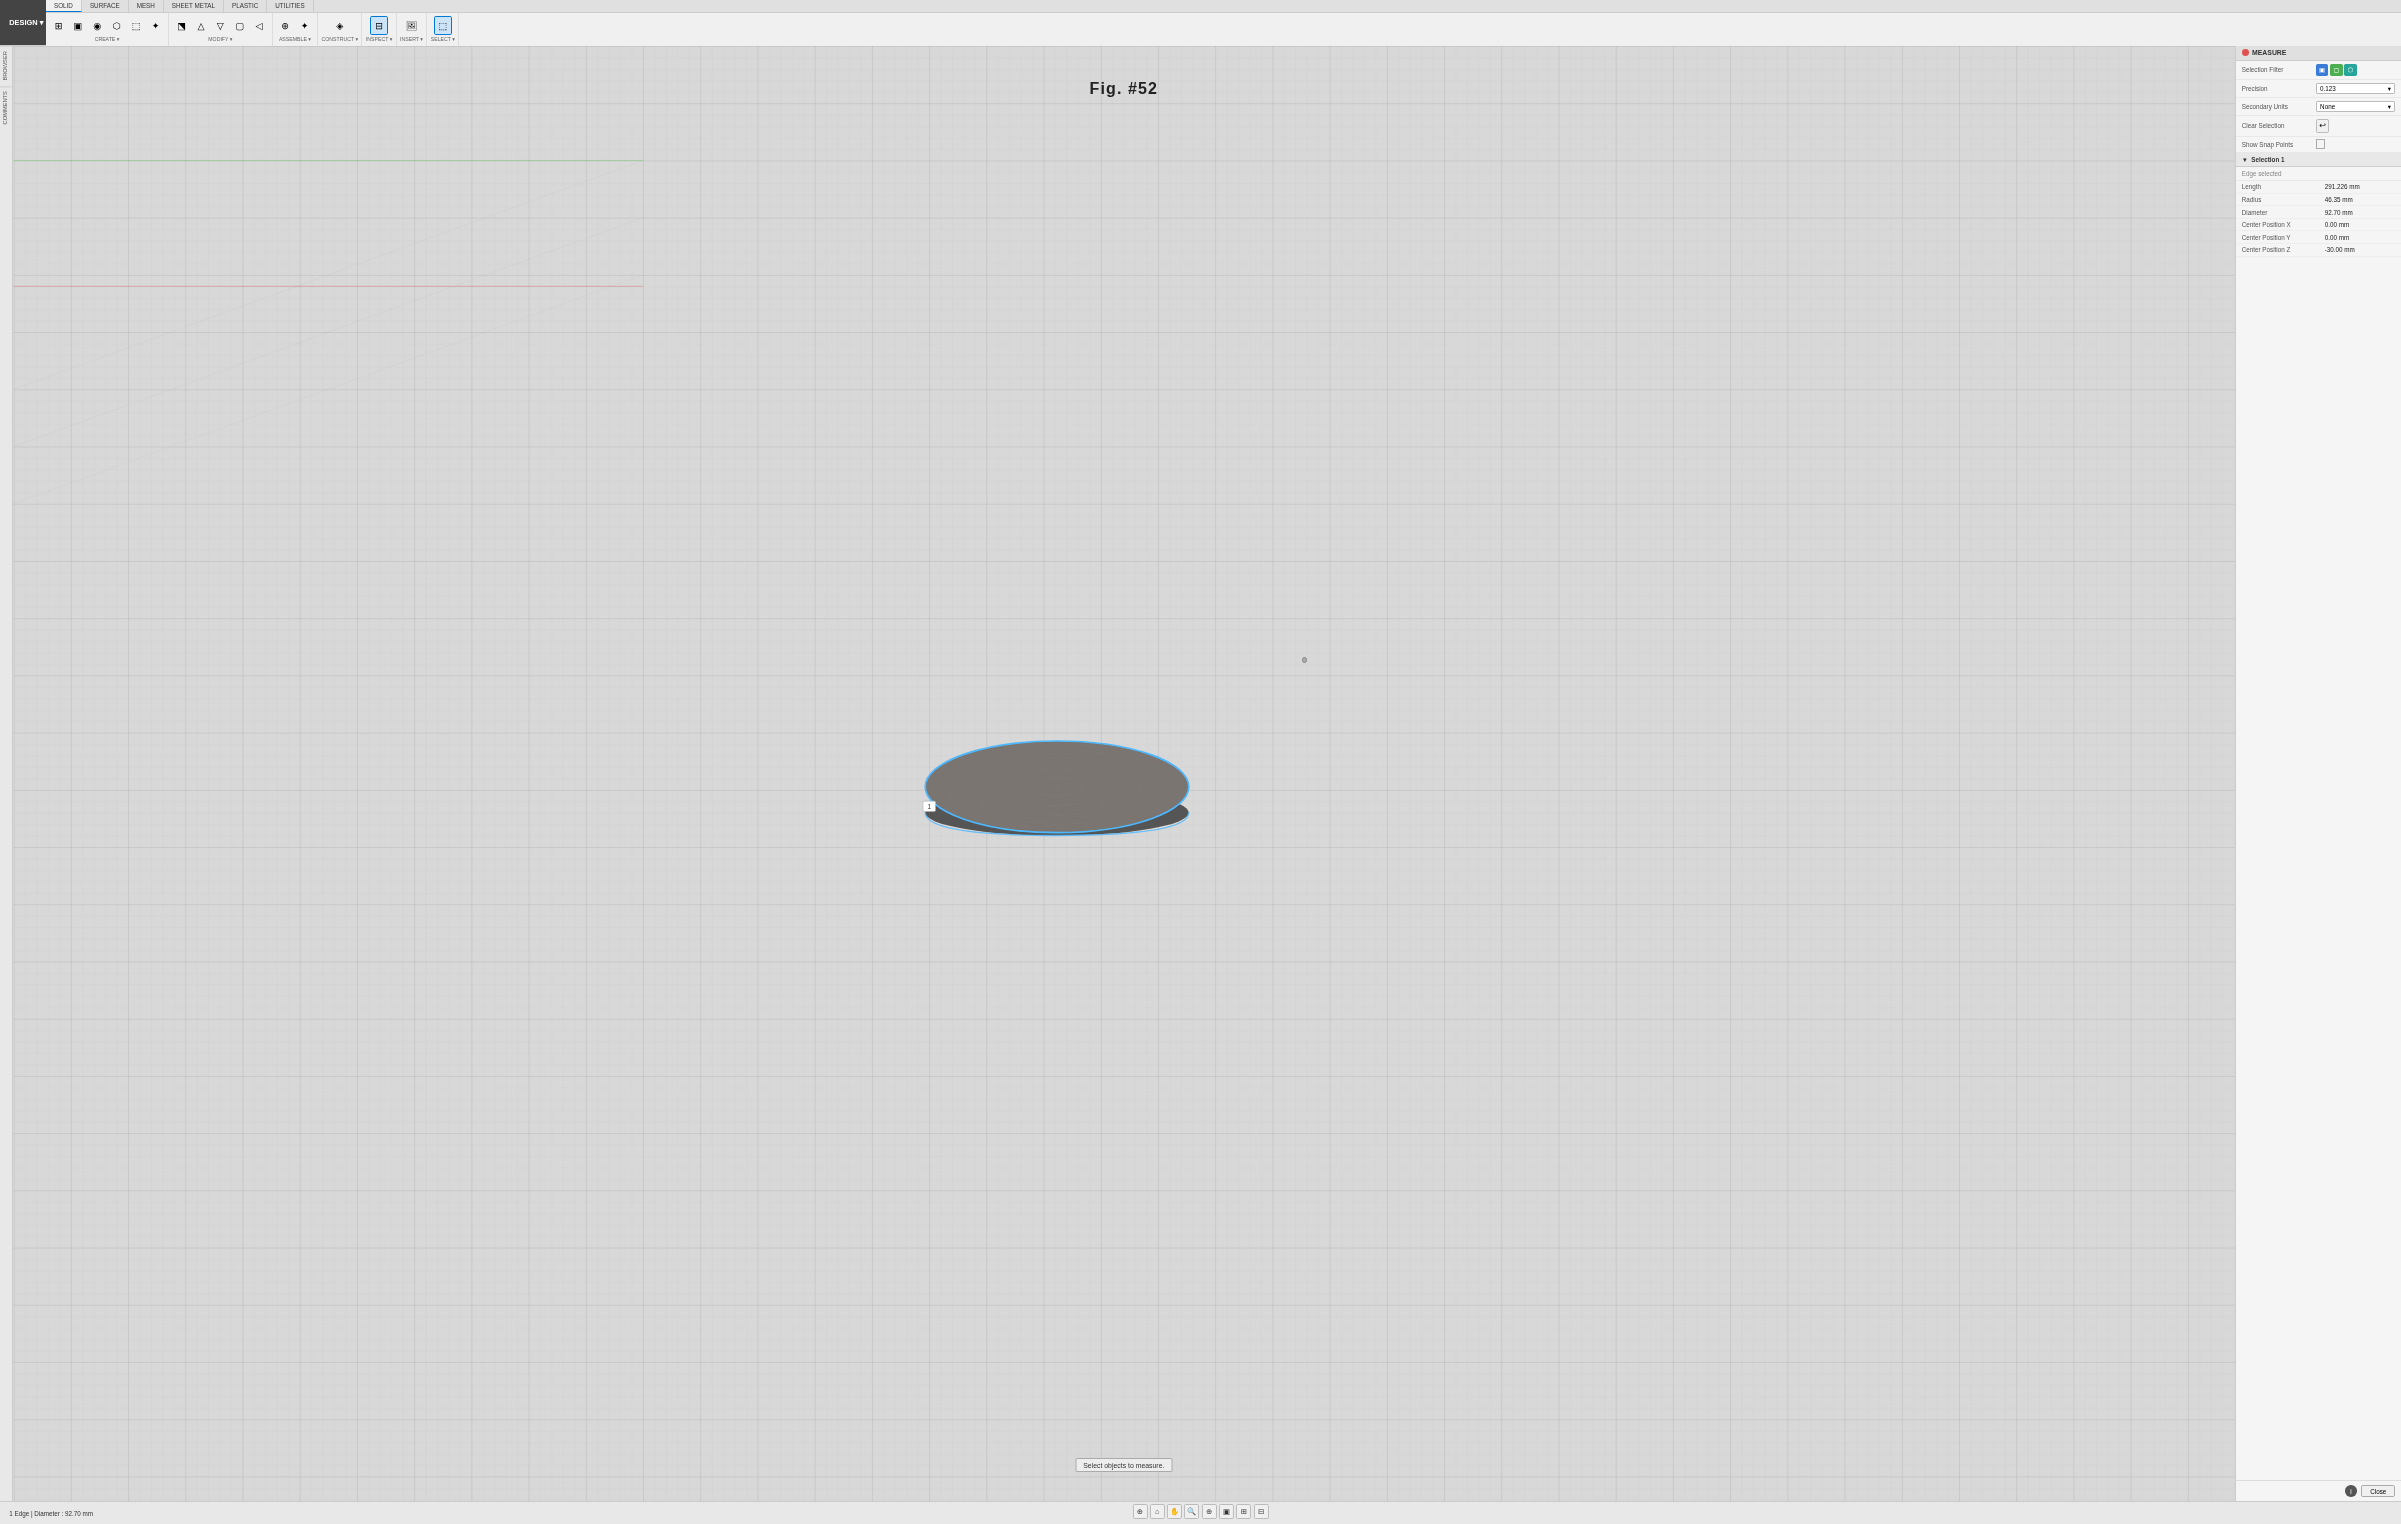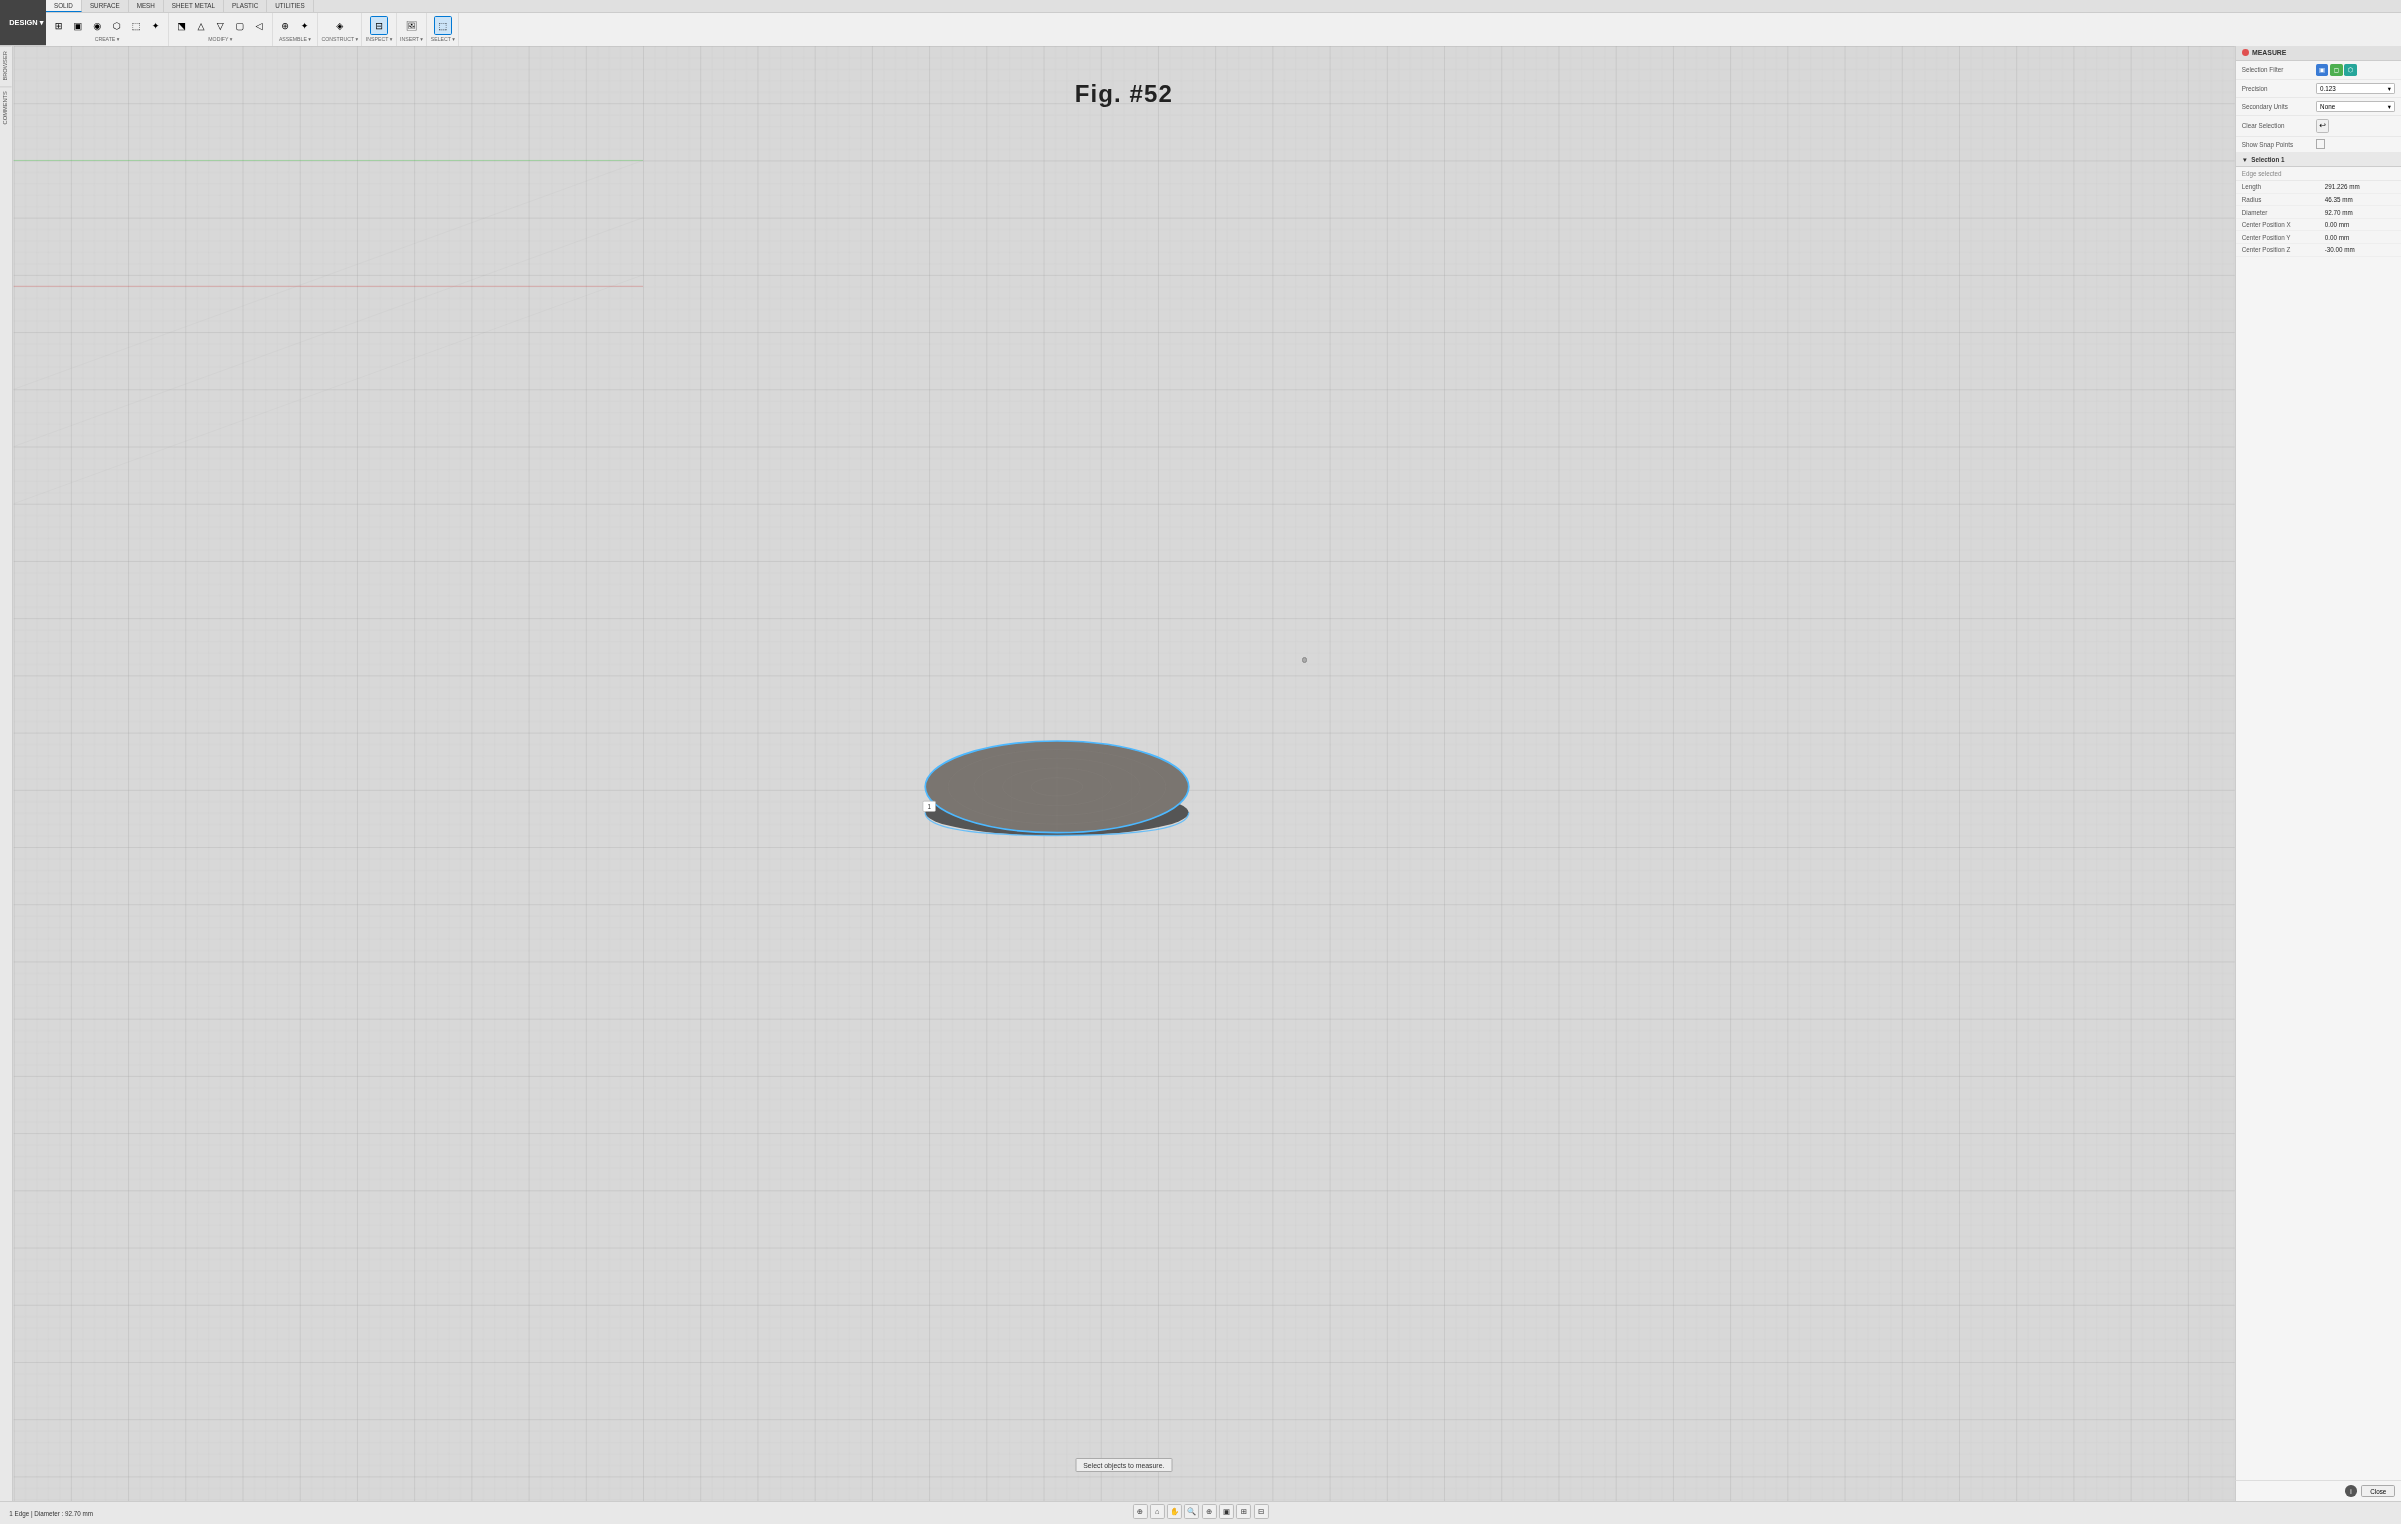--- a/index.html
+++ b/index.html
@@ -128,21 +128,21 @@
     .grid-svg {
       position: absolute;
       top: 0; left: 0;
       width: 100%; height: 100%;
     }
     #fig-label {
       position: absolute;
       top: 34px;
       left: 50%;
       transform: translateX(-50%);
-      font-size: 24px;
+      font-size: 16px;
       font-weight: bold;
       color: #222;
       letter-spacing: 1.1px;
       text-align: right;
     }
     #disk-container {
       position: absolute;
       top: 50%;
       left: 47%;
       transform: translate(-50%, -45%);

